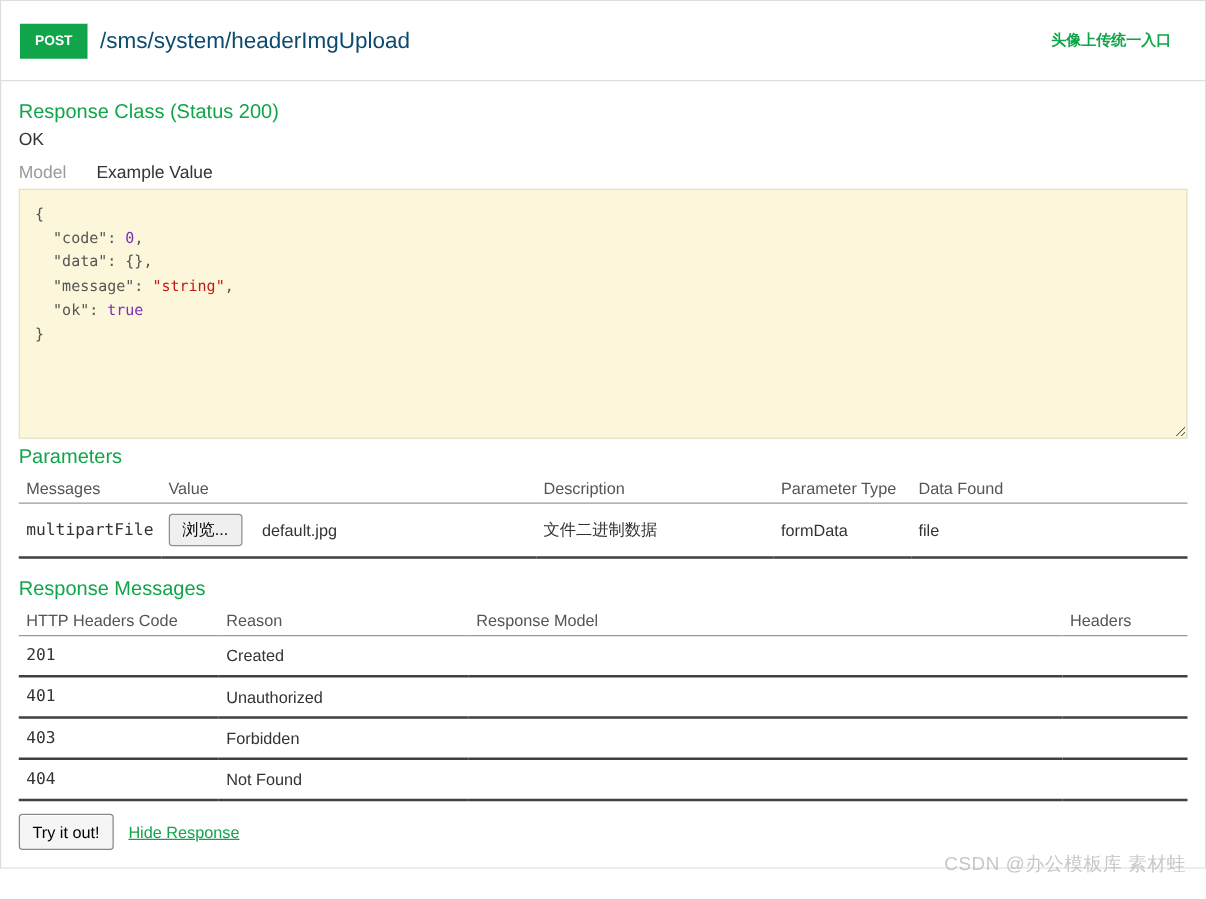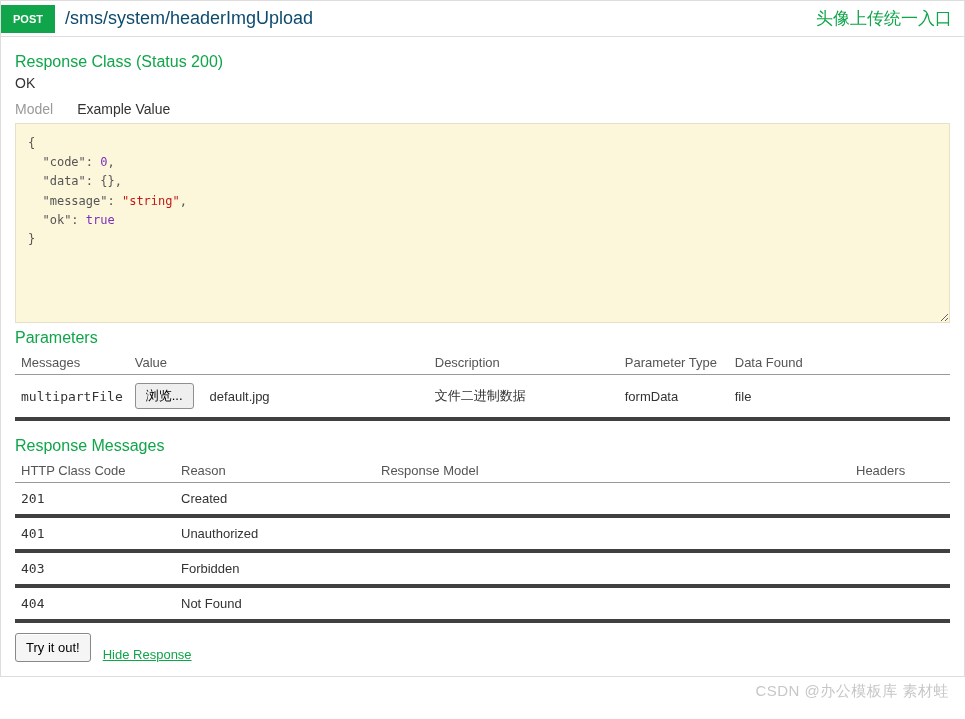--- a/index.html
+++ b/index.html
@@ -12,42 +12,43 @@
     }
     .operation {
       border: 1px solid #ddd;
       margin: 0;
     }
     .op-header {
       display: flex;
       align-items: center;
       background: #fff;
       border-bottom: 1px solid #ddd;
-      padding: 0;
+      padding: 15px;
     }
     .method-badge {
       background: #10a54a;
       color: #fff;
       font-size: 11px;
       font-weight: bold;
       padding: 8px 12px;
       text-align: center;
       min-width: 54px;
     }
     .path {
       flex: 1;
       font-size: 18px;
       color: #0c4a6e;
       padding: 6px 10px;
       font-weight: 500;
     }
     .summary {
       color: #10a54a;
-      font-size: 17px;
+      font-size: 12px;
       padding: 6px 12px;
+      font-weight: bold;
     }
     .op-body {
       padding: 10px 14px 14px 14px;
     }
     .section-title {
       color: #10a54a;
       font-size: 16px;
       font-weight: 500;
       margin: 6px 0 4px 0;
     }
@@ -102,42 +103,42 @@
     table.params th, table.resp-msgs th {
       text-align: left;
       font-weight: 400;
       color: #555;
       border-bottom: 1px solid #999;
       padding: 4px 6px;
       font-size: 13px;
     }
     table.params td, table.resp-msgs td {
       padding: 8px 6px;
-      border-bottom: 4px solid #404040;
+      border-bottom: 2px solid #404040;
       vertical-align: middle;
       font-size: 13px;
     }
     .file-input-wrap {
       display: flex;
       align-items: center;
       gap: 16px;
     }
     .file-btn {
       background: #efefef;
       border: 1px solid #8f8f8f;
       border-radius: 3px;
       padding: 3px 10px;
       font-size: 13px;
       cursor: pointer;
     }
     .file-name { font-size: 13px; color: #333; }
     .mono-cell { font-family: Consolas, Menlo, monospace; font-size: 12px; }
     .action-row {
       display: flex;
-      align-items: flex-end;
+      align-items: center;
       gap: 12px;
       margin-top: 10px;
     }
     .try-btn {
       background: #f5f5f5;
       border: 1px solid #888;
       border-radius: 3px;
       padding: 6px 10px;
       font-size: 13px;
       cursor: pointer;
@@ -210,21 +211,21 @@
           <td>formData</td>
           <td>file</td>
         </tr>
       </tbody>
     </table>
 
     <div class="section-title" style="margin-top:16px">Response Messages</div>
     <table class="resp-msgs">
       <thead>
         <tr>
-          <th style="width:160px">HTTP Class Code</th>
+          <th style="width:160px">HTTP Headers Code</th>
           <th style="width:200px">Reason</th>
           <th>Response Model</th>
           <th style="width:100px">Headers</th>
         </tr>
       </thead>
       <tbody>
         <tr>
           <td class="mono-cell">201</td>
           <td>Created</td>
           <td></td>

